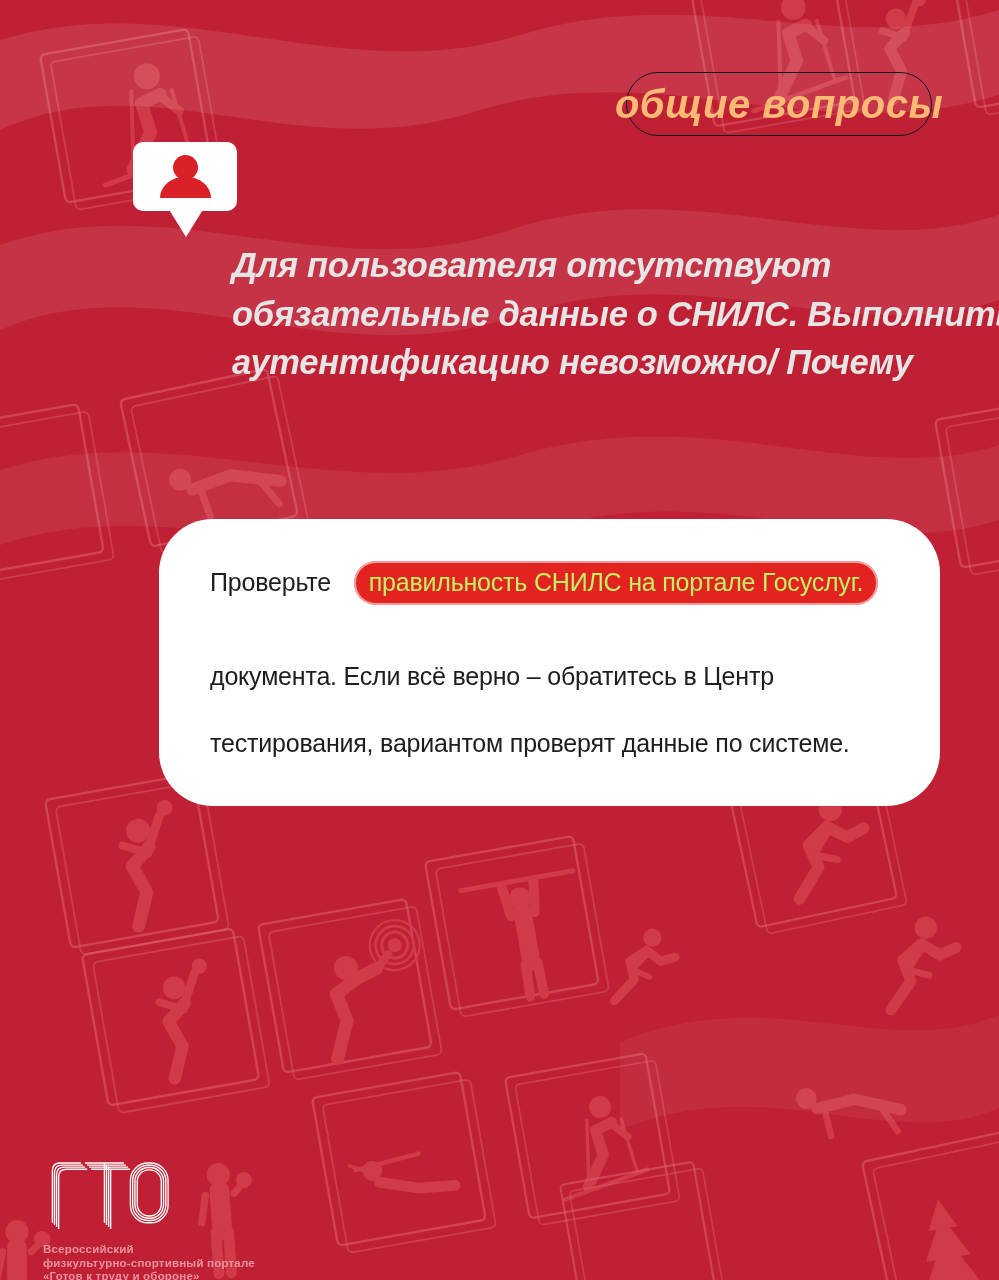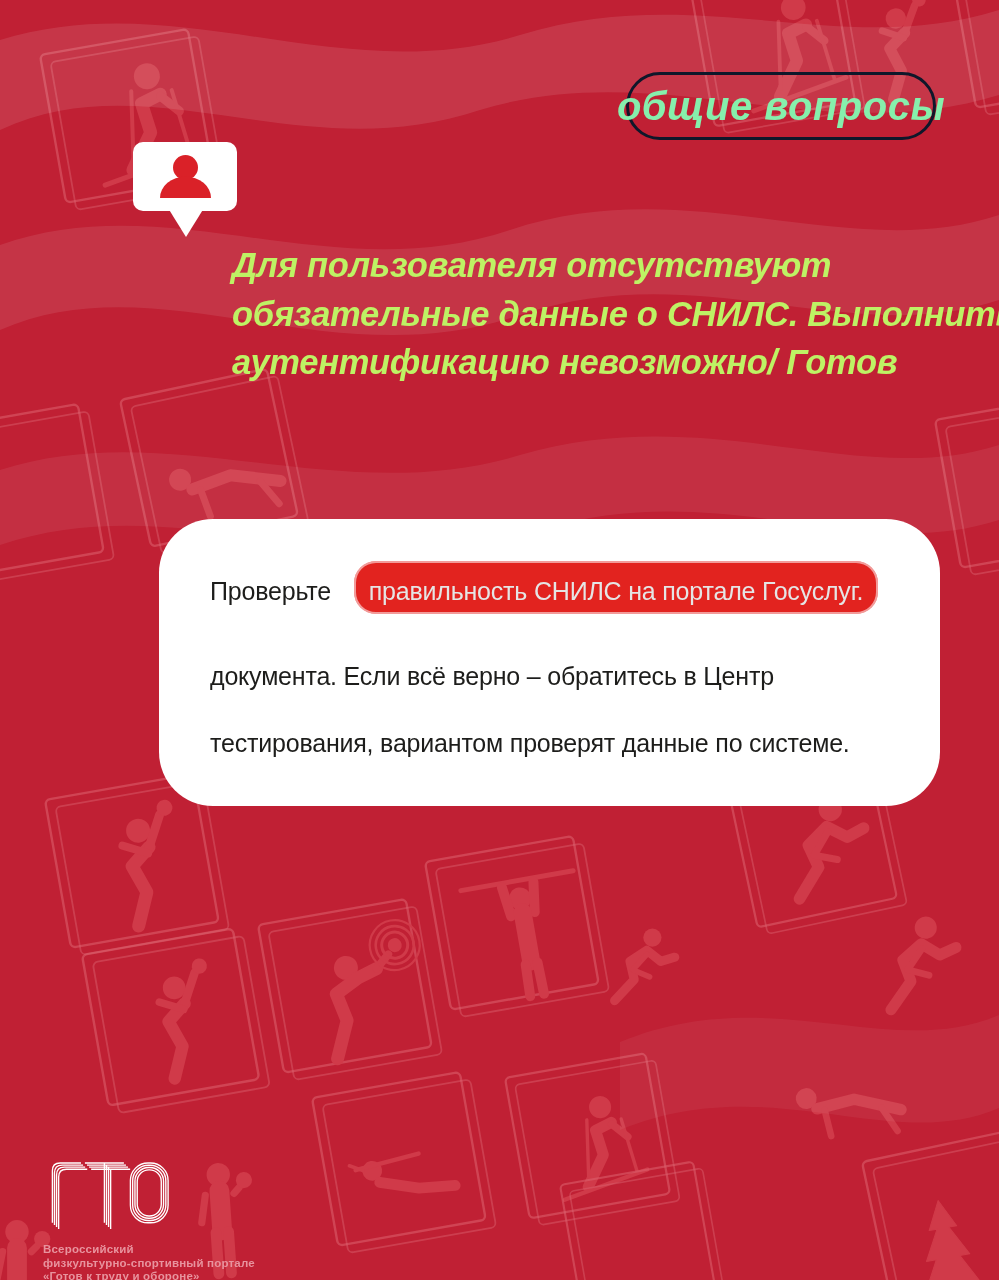--- a/index.html
+++ b/index.html
@@ -5,50 +5,50 @@
   html,body{margin:0;padding:0;background:#8f1322;}
   .poster{
     position:relative;width:999px;height:1280px;overflow:hidden;
     background:#C02034;
     font-family:"Liberation Sans", sans-serif;
   }
   .bg-layer{position:absolute;left:0;top:0;width:999px;height:1280px;}
   
   .badge{
     position:absolute;left:626px;top:72px;width:304px;height:62px;
-    border:3px solid #0f172a;border-radius:36px;
+    border:1px solid #0f172a;border-radius:36px;
     display:flex;align-items:center;justify-content:center;
-    color:#86efac;font-size:40px;font-style:italic;font-weight:600;
+    color:#fdba74;font-size:40px;font-style:italic;font-weight:600;
     letter-spacing:0.5px;white-space:nowrap;
   }
   
   .bubble{position:absolute;left:133px;top:142px;width:104px;height:104px;}
   
   .title{
     position:absolute;left:232px;top:241px;width:730px;
-    color:#bef264;font-size:34.5px;line-height:48.5px;
+    color:#e5e5e5;font-size:34.5px;line-height:48.5px;
     font-weight:700;font-style:italic;letter-spacing:-0.3px;
   }
   .title div{white-space:nowrap;}
   
   .card{
     position:absolute;left:159px;top:519px;width:781px;height:287px;
     background:#ffffff;border-radius:54px;
   }
   .card p{
     position:absolute;left:51px;margin:0;white-space:nowrap;
     font-size:25px;line-height:34px;color:#1D1D1B;letter-spacing:-0.2px;
   }
   .card .l1{top:42px;}
   .card .l2{top:97px;}
   .card .l3{top:140px;}
   .card .l4{top:207px;}
   .pill{
-    display:inline-block;background:#E2231F;color:#e5e5e5;
-    border-radius:22px;padding:13px 15px 6px 15px;margin-left:7px;
+    display:inline-block;background:#E2231F;color:#bef264;
+    border-radius:22px;padding:4px 15px 6px 15px;margin-left:7px;
     box-shadow: inset 0 0 0 2px rgba(255,255,255,0.55);
   }
   .intro{margin-right:9px;}
   
   .gto-logo{position:absolute;left:42px;top:1146px;}
   .org{
     position:absolute;left:43px;top:1243px;
     color:#E8939E;font-size:11.5px;line-height:13.5px;font-weight:700;
     letter-spacing:0.2px;
   }
@@ -218,21 +218,21 @@
       <rect x="0" y="0" width="104" height="69" rx="10" fill="#ffffff"></rect>
       <polygon points="35,66 71,66 53,95" fill="#ffffff"></polygon>
       <circle cx="52.5" cy="25.5" r="12.5" fill="#DA2128"></circle>
       <path d="M27,56 a25.5,21.5 0 0 1 51,0 Z" fill="#DA2128"></path>
     </svg>
   </div>
 
   <div class="title">
     <div>Для пользователя отсутствуют</div>
     <div>обязательные данные о СНИЛС. Выполнить</div>
-    <div>аутентификацию невозможно/ Готов</div>
+    <div>аутентификацию невозможно/ Почему</div>
   </div>
 
   <div class="card">
     <p class="l1">
       <span class="intro">Проверьте</span>
       <span class="pill">правильность СНИЛС на портале Госуслуг.</span>
     </p>
     <p class="l3">документа. Если всё верно – обратитесь в Центр</p>
     <p class="l4">тестирования, вариантом проверят данные по системе.</p>
   </div>

